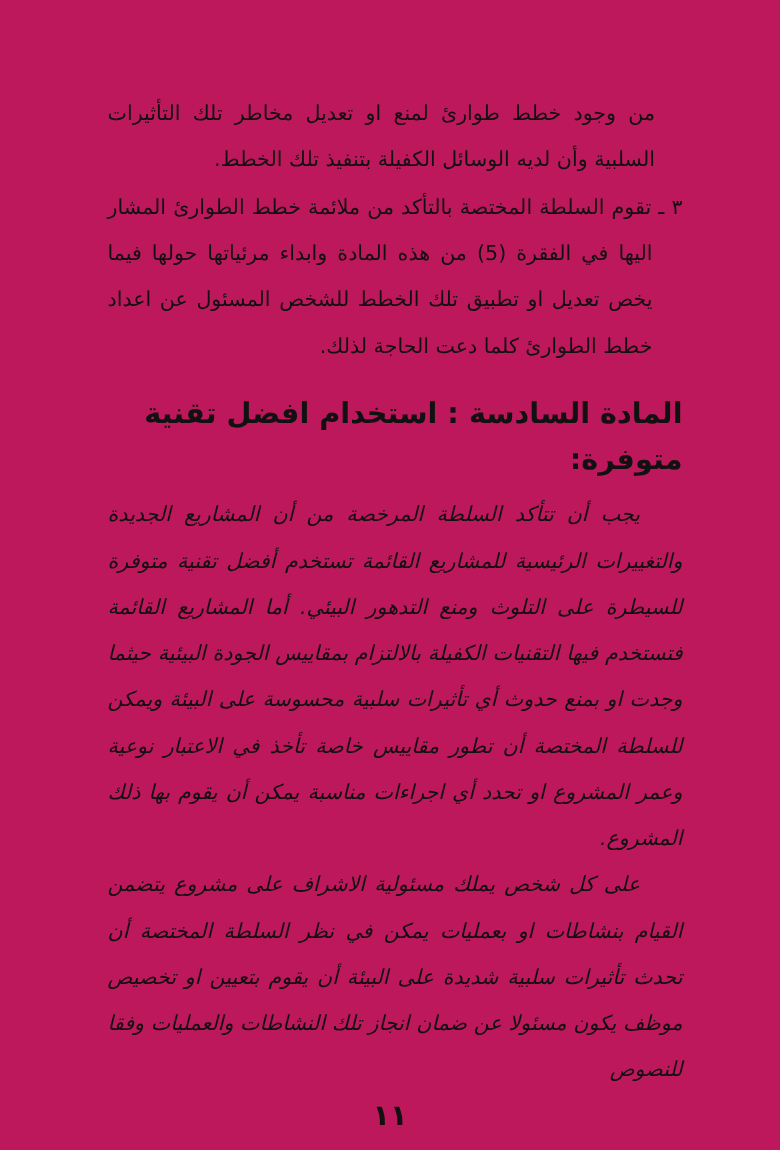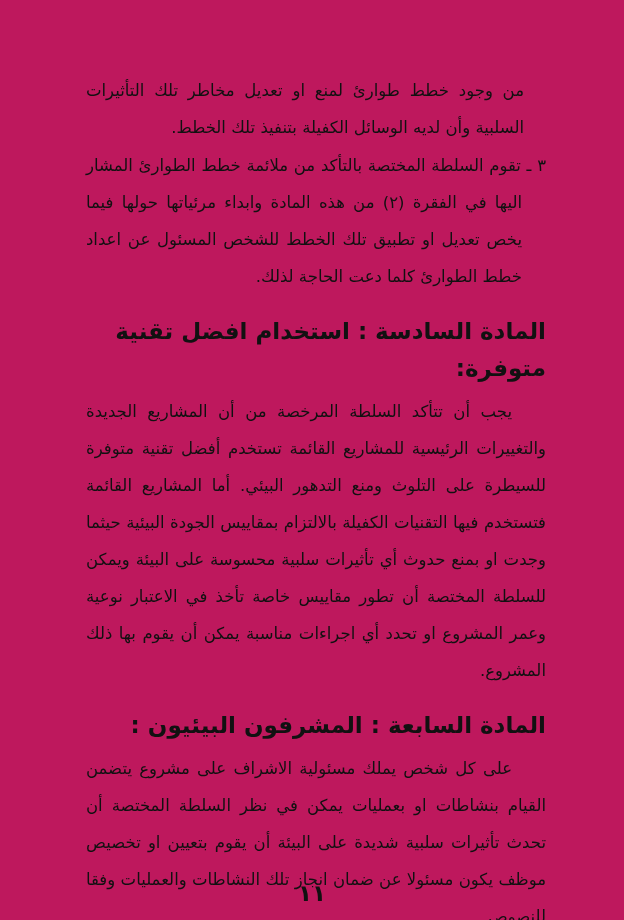--- a/index.html
+++ b/index.html
@@ -45,20 +45,21 @@
   .article-heading {
     font-weight: bold;
     font-size: 23px;
     margin-top: 18px;
     margin-bottom: 6px;
     text-align: right;
   }
 
   .article-body {
     text-indent: 34px;
+    font-style: italic;
   }
 
   .page-number {
     position: absolute;
     bottom: 14px;
     left: 0;
     right: 0;
     text-align: center;
     font-size: 23px;
     font-weight: bold;
@@ -68,27 +69,26 @@
 </style>
 </head>
 <body>
 
 <div class="scan-page">
 
   <div class="text-block">
 
     <p class="continued-para">من وجود خطط طوارئ لمنع او تعديل مخاطر تلك التأثيرات السلبية وأن لديه الوسائل الكفيلة بتنفيذ تلك الخطط.</p>
 
-    <p class="numbered-item">٣ ـ تقوم السلطة المختصة بالتأكد من ملائمة خطط الطوارئ المشار اليها في الفقرة (٢) من هذه المادة وابداء مرئياتها حولها فيما يخص تعديل او تطبيق تلك الخطط للشخص المسئول عن اعداد خطط الطوارئ كلما دعت الحاجة لذلك.</p>
+    <p class="numbered-item">٣ ـ تقوم السلطة المختصة بالتأكد من ملائمة خطط الطوارئ المشار اليها في الفقرة (5) من هذه المادة وابداء مرئياتها حولها فيما يخص تعديل او تطبيق تلك الخطط للشخص المسئول عن اعداد خطط الطوارئ كلما دعت الحاجة لذلك.</p>
 
     <h2 class="article-heading">المادة السادسة : استخدام افضل تقنية متوفرة:</h2>
 
     <p class="article-body">يجب أن تتأكد السلطة المرخصة من أن المشاريع الجديدة والتغييرات الرئيسية للمشاريع القائمة تستخدم أفضل تقنية متوفرة للسيطرة على التلوث ومنع التدهور البيئي. أما المشاريع القائمة فتستخدم فيها التقنيات الكفيلة بالالتزام بمقاييس الجودة البيئية حيثما وجدت او بمنع حدوث أي تأثيرات سلبية محسوسة على البيئة ويمكن للسلطة المختصة أن تطور مقاييس خاصة تأخذ في الاعتبار نوعية وعمر المشروع او تحدد أي اجراءات مناسبة يمكن أن يقوم بها ذلك المشروع.</p>
 
-    <h2 class="article-heading">المادة السابعة : المشرفون البيئيون :</h2>
 
     <p class="article-body">على كل شخص يملك مسئولية الاشراف على مشروع يتضمن القيام بنشاطات او بعمليات يمكن في نظر السلطة المختصة أن تحدث تأثيرات سلبية شديدة على البيئة أن يقوم بتعيين او تخصيص موظف يكون مسئولا عن ضمان انجاز تلك النشاطات والعمليات وفقا للنصوص</p>
 
   </div>
 
   <div class="page-number">١١</div>
 
 </div>
 
 </body></html>

